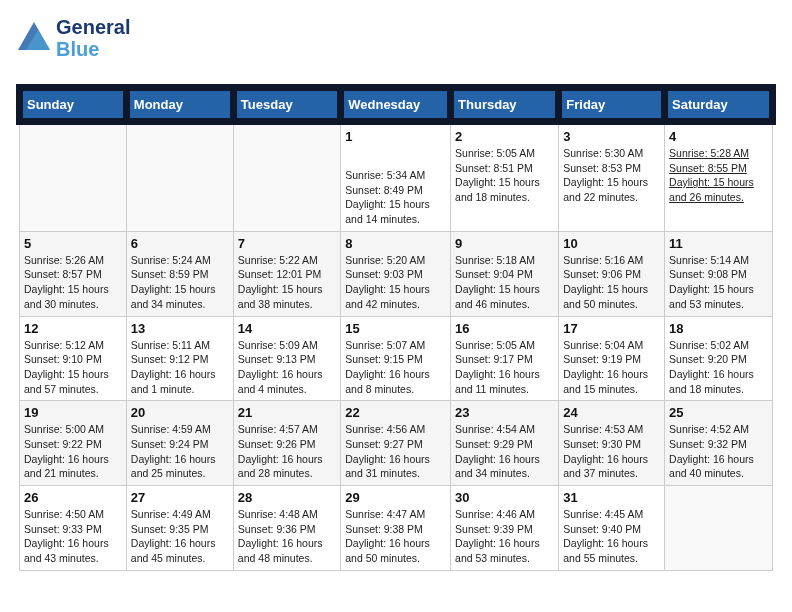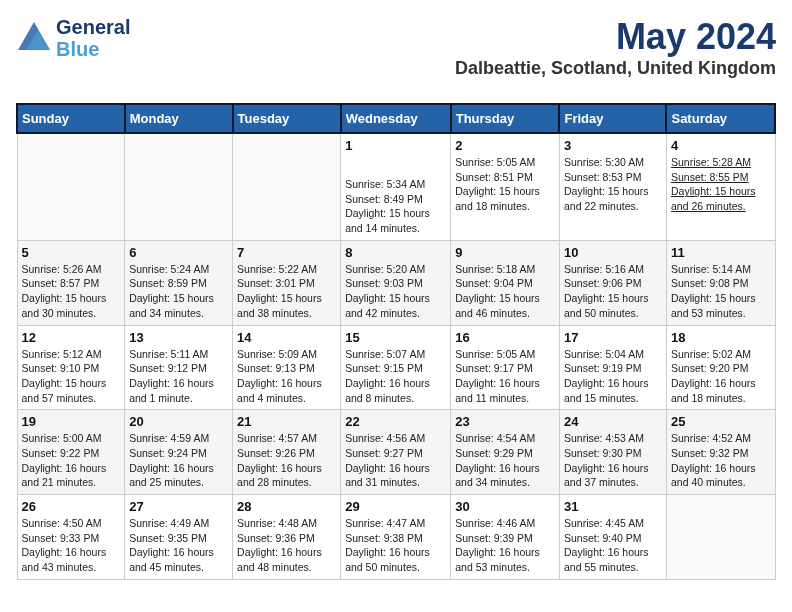--- a/index.html
+++ b/index.html
@@ -52,21 +52,21 @@
       border-collapse: collapse;
       font-size: 11px;
     }
     thead tr th {
       background-color: #2563a8;
       color: #fff;
       padding: 6px 4px;
       text-align: left;
       font-size: 13px;
       font-weight: bold;
-      border: 2px solid #0f172a;
+      border: 7px solid #0f172a;
     }
     tbody tr td {
       border: 1px solid #ccc;
       padding: 4px 4px;
       vertical-align: top;
       height: 80px;
       width: 113px;
       background: #fff;
     }
     tbody tr:nth-child(even) td {
@@ -95,24 +95,20 @@
   <div class="logo">
     <svg class="logo-icon" viewBox="0 0 36 36">
       <polygon points="18,2 34,30 2,30" fill="#2563a8" opacity="0.85"></polygon>
       <polygon points="22,10 34,30 10,30" fill="#4a9fd4" opacity="0.7"></polygon>
     </svg>
     <div class="logo-text">
       <div>General</div>
       <div><span>Blue</span></div>
     </div>
   </div>
-  <div class="title-block">
-    <div class="main-title">May 2024</div>
-    <div class="subtitle">Dalbeattie, Scotland, United Kingdom</div>
-  </div>
 </div>
 
 <table>
   <thead>
     <tr>
     <th>Sunday</th>
         <th>Monday</th>
         <th>Tuesday</th>
         <th>Wednesday</th>
         <th>Thursday</th>
@@ -165,21 +161,21 @@
         <td>
           <span class="day-num">6</span>
           <div class="day-info" style="white-space: pre-line;">Sunrise: 5:24 AM
 Sunset: 8:59 PM
 Daylight: 15 hours
 and 34 minutes.</div>
         </td>
         <td>
           <span class="day-num">7</span>
           <div class="day-info" style="white-space: pre-line;">Sunrise: 5:22 AM
-Sunset: 3:01 PM
+Sunset: 12:01 PM
 Daylight: 15 hours
 and 38 minutes.</div>
         </td>
         <td>
           <span class="day-num">8</span>
           <div class="day-info" style="white-space: pre-line;">Sunrise: 5:20 AM
 Sunset: 9:03 PM
 Daylight: 15 hours
 and 42 minutes.</div>
         </td>

